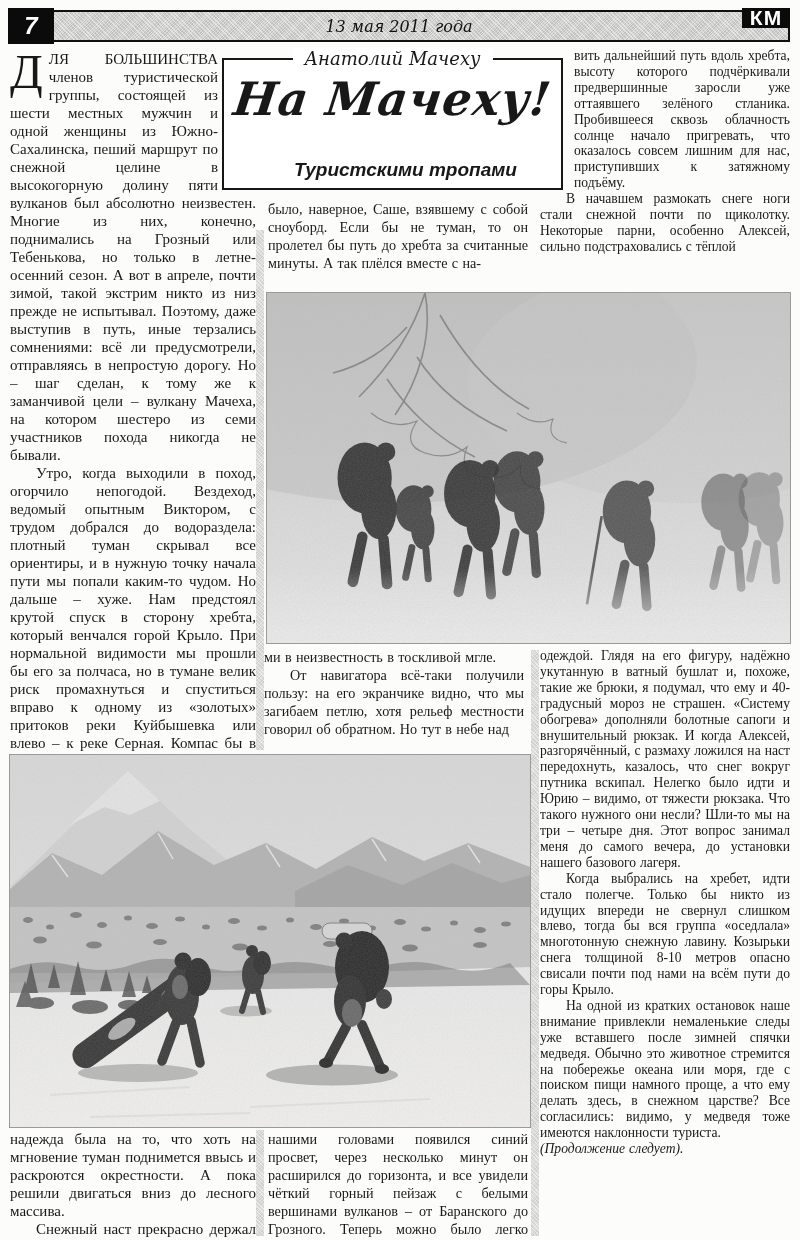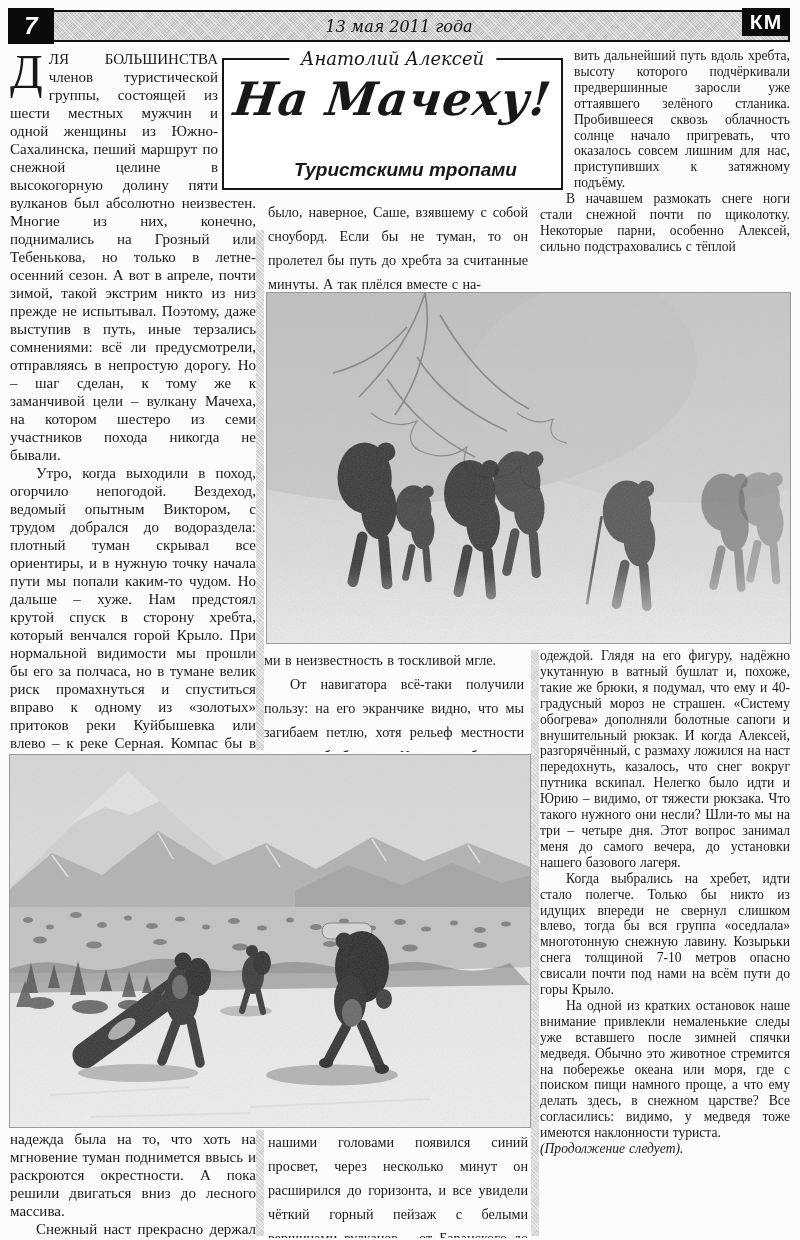--- a/index.html
+++ b/index.html
@@ -9,41 +9,41 @@
   
   .hdr{position:absolute;left:8px;top:10px;width:782px;height:32px;border:2px solid #101010;
        box-sizing:border-box;}
   .texture{background-color:#d6d6d4;
        background-image:repeating-linear-gradient(45deg,rgba(255,255,255,.45) 0 1px,rgba(0,0,0,0) 1px 3px),
                         repeating-linear-gradient(-45deg,rgba(0,0,0,.10) 0 1px,rgba(0,0,0,0) 1px 2px);}
   .hdr-inner{position:absolute;inset:0;}
   .pgbox{position:absolute;left:-2px;top:-4px;width:46px;height:36px;background:#0b0b0b;color:#fff;
        display:flex;align-items:center;justify-content:center;
        font-family:"Liberation Sans",sans-serif;font-weight:bold;font-size:24px;font-style:italic;}
-  .kmbox{position:absolute;right:-2px;top:-4px;width:48px;height:28px;background:#0b0b0b;color:#fff;
+  .kmbox{position:absolute;right:-2px;top:-4px;width:48px;height:20px;background:#0b0b0b;color:#fff;
        display:flex;align-items:center;justify-content:center;
        font-family:"Liberation Sans",sans-serif;font-weight:bold;font-size:21px;letter-spacing:1px;}
   .hdate{position:absolute;left:0;right:0;top:0;bottom:0;display:flex;align-items:center;justify-content:center;
        font-family:"DejaVu Serif",serif;font-style:italic;font-size:16px;color:#111;}
 
   
   .titlebox{position:absolute;left:222px;top:58px;width:341px;height:132px;border:2px solid #161616;
        background:#fff;box-sizing:border-box;}
   .author{position:absolute;top:-12px;left:50%;transform:translateX(-50%);background:#fff;padding:0 12px;
        font-family:"DejaVu Serif",serif;font-style:italic;font-size:18px;white-space:nowrap;}
   .bigtitle{position:absolute;top:12px;left:0;width:100%;text-align:center;
        font-family:"DejaVu Serif",serif;font-style:italic;font-weight:bold;font-size:46px;
        transform:skewX(-7deg);letter-spacing:1px;}
   .subtitle{position:absolute;bottom:7px;left:0;width:100%;text-align:center;
        font-family:"Liberation Sans",sans-serif;font-style:italic;font-weight:bold;font-size:19px;padding-left:13px;}
 
   
   .col{position:absolute;text-align:justify;overflow:hidden;}
   .c1{font-size:15px;line-height:18px;word-spacing:1px;}
-  .c2{font-size:14.2px;line-height:24px;word-spacing:.8px;}
+  .c2{font-size:14.2px;line-height:18px;word-spacing:.8px;}
   .c3{font-size:13.6px;line-height:15.9px;word-spacing:.6px;}
   .col p{margin:0;}
   .col p.ind{text-indent:26px;}
   .dropcap{float:left;font-size:48px;line-height:40px;padding:2px 6px 0 0;}
   .sp-r{float:right;width:38px;height:140px;}
   .sp-l{float:left;width:34px;height:142px;}
   .contin{font-style:italic;padding-right:26px;margin-top:2px;}
 
   
   .gut{position:absolute;width:8px;opacity:.75;}
@@ -63,21 +63,21 @@
       <div class="pgbox">7</div>
       <div class="kmbox">КМ</div>
     </div>
   </div>
 
   <div class="gut texture" style="left:256px;top:230px;height:520px;"></div>
   <div class="gut texture" style="left:256px;top:1130px;height:106px;"></div>
   <div class="gut texture" style="left:531px;top:650px;height:586px;"></div>
 
   <div class="titlebox">
-    <span class="author">Анатолий Алексей</span>
+    <span class="author">Анатолий Мачеху</span>
     <div class="bigtitle">На Мачеху!</div>
     <div class="subtitle">Туристскими тропами</div>
   </div>
 
   <div class="col c1" style="left:10px;top:50px;width:246px;height:702px;">
     <p><span class="sp-r"></span><span class="dropcap">Д</span><span>ЛЯ БОЛЬШИНСТВА</span> <span>членов туристической группы, состоящей из шести местных мужчин и одной женщины из Южно-Сахалинска, пеший маршрут по снежной целине в высокогорную долину пяти вулканов был абсолютно неизвестен. Многие из них, конечно, поднимались на Грозный или Тебенькова, но только в летне-осенний сезон. А вот в апреле, почти зимой, такой экстрим никто из низ прежде не испытывал. Поэтому, даже выступив в путь, иные терзались сомнениями: всё ли предусмотрели, отправляясь в непростую дорогу. Но – шаг сделан, к тому же к заманчивой цели – вулкану Мачеха, на котором шестеро из семи участников похода никогда не бывали.</span></p>
     <p class="ind">Утро, когда выходили в поход, огорчило непогодой. Вездеход, ведомый опытным Виктором, с трудом добрался до водораздела: плотный туман скрывал все ориентиры, и в нужную точку начала пути мы попали каким-то чудом. Но дальше – хуже. Нам предстоял крутой спуск в сторону хребта, который венчался горой Крыло. При нормальной видимости мы прошли бы его за полчаса, но в тумане велик риск промахнуться и спуститься вправо к одному из «золотых» притоков реки Куйбышевка или влево – к реке Серная. Компас бы в такой ситуации нас не выручил, как не помог и GPS-навигатор. По карте никто из нас этот путь не прокладывал. Вся</p>
   </div>
 
   <div class="col c2" style="left:268px;top:200px;width:260px;height:90px;">
@@ -167,21 +167,21 @@
     </svg>
   </div>
 
   <div class="col c2" style="left:264px;top:648px;width:260px;height:104px;">
     <p>ми в неизвестность в тоскливой мгле.</p>
     <p class="ind">От навигатора всё-таки получили пользу: на его экранчике видно, что мы загибаем петлю, хотя рельеф местности говорил об обратном. Но тут в небе над</p>
   </div>
 
   <div class="col c3" style="left:540px;top:648px;width:250px;height:590px;">
     <p>одеждой. Глядя на его фигуру, надёжно укутанную в ватный бушлат и, похоже, такие же брюки, я подумал, что ему и 40-градусный мороз не страшен. «Систему обогрева» дополняли болотные сапоги и внушительный рюкзак. И когда Алексей, разгорячённый, с размаху ложился на наст передохнуть, казалось, что снег вокруг путника вскипал. Нелегко было идти и Юрию – видимо, от тяжести рюкзака. Что такого нужного они несли? Шли-то мы на три – четыре дня. Этот вопрос занимал меня до самого вечера, до установки нашего базового лагеря.</p>
-    <p class="ind">Когда выбрались на хребет, идти стало полегче. Только бы никто из идущих впереди не свернул слишком влево, тогда бы вся группа «оседлала» многотонную снежную лавину. Козырьки снега толщиной 7-10 метров опасно свисали почти под нами на всём пути до горы Крыло.</p>
+    <p class="ind">Когда выбрались на хребет, идти стало полегче. Только бы никто из идущих впереди не свернул слишком влево, тогда бы вся группа «оседлала» многотонную снежную лавину. Козырьки снега толщиной 8-10 метров опасно свисали почти под нами на всём пути до горы Крыло.</p>
     <p class="ind">На одной из кратких остановок наше внимание привлекли немаленькие следы уже вставшего после зимней спячки медведя. Обычно это животное стремится на побережье океана или моря, где с поиском пищи намного проще, а что ему делать здесь, в снежном царстве? Все согласились: видимо, у медведя тоже имеются наклонности туриста.</p>
     <p class="contin">(Продолжение следует).</p>
   </div>
 
   <div class="photo" style="left:10px;top:755px;width:520px;height:372px;">
     <svg width="520" height="372" viewBox="0 0 520 372" preserveAspectRatio="none">
       <defs>
         <linearGradient id="sky2" x1="0" y1="0" x2="0" y2="1">
           <stop offset="0" stop-color="#d8d8d8"></stop>
             <stop offset="1" stop-color="#e7e7e7"></stop>

